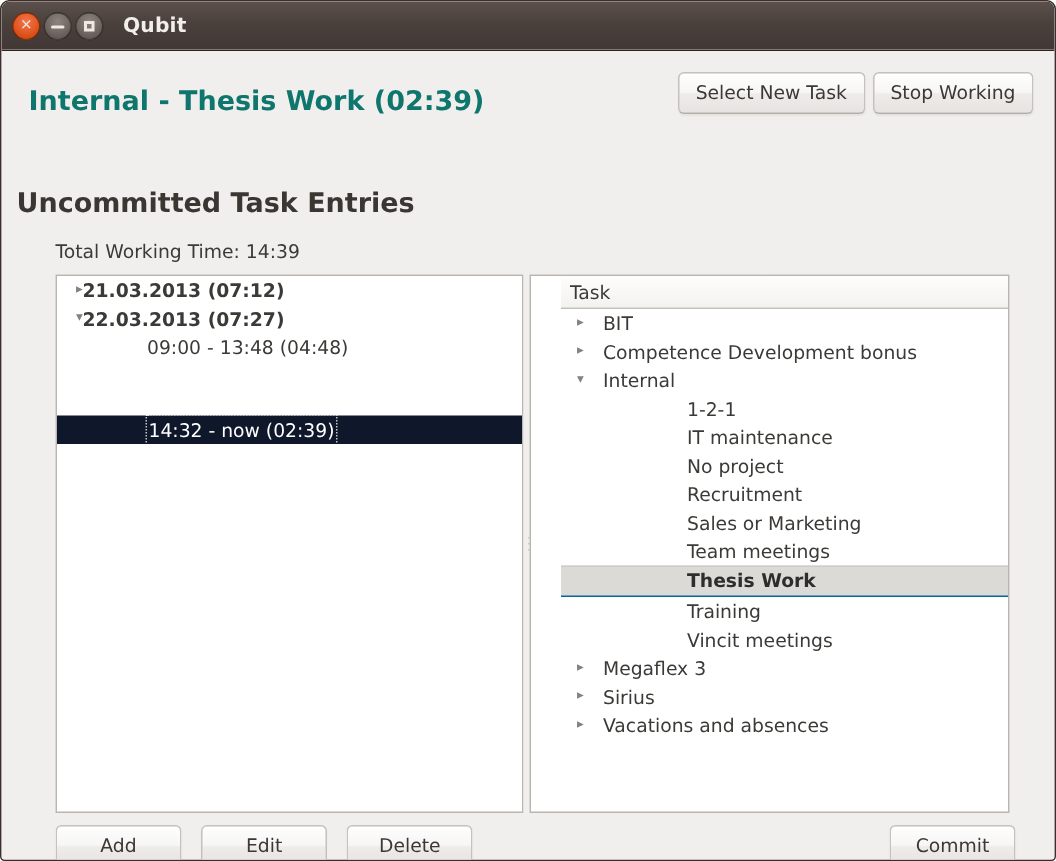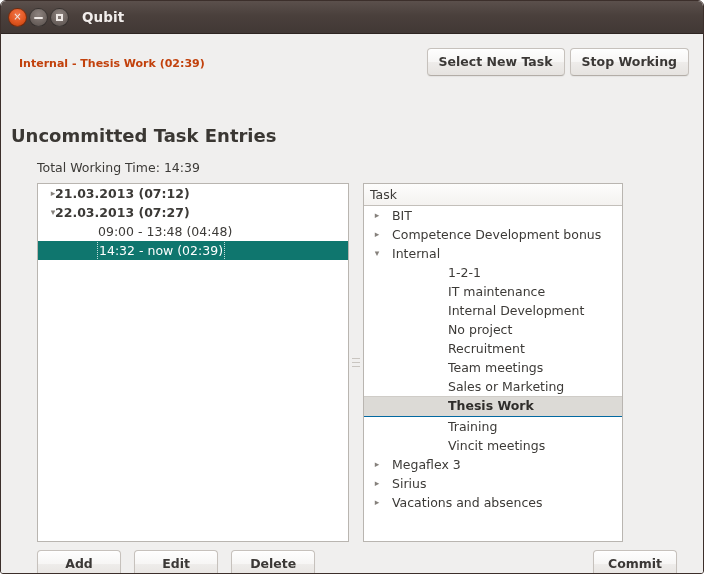--- a/index.html
+++ b/index.html
@@ -98,23 +98,23 @@
   .status-row {
     position: absolute;
     left: 0; right: 0;
     top: 14px;
     height: 34px;
   }
   .current-task {
     position: absolute;
     left: 18px;
     top: 9px;
-    font-size: 11px;
+    font-size: 18px;
     font-weight: bold;
-    color: #c2410c;
+    color: #0f766e;
   }
   .topbuttons {
     position: absolute;
     right: 14px;
     top: 0;
   }
   .section-title {
     position: absolute;
     left: 10px;
     top: 91px;
@@ -139,42 +139,41 @@
     color: #3b3836;
     background: linear-gradient(to bottom, #fefefe 0%, #f7f6f5 48%, #eeecea 52%, #e6e3e0 100%);
     border: 1px solid #c6c1bc;
     border-bottom-color: #b3ada7;
     border-radius: 4px;
     padding: 5px 11px 6px;
     text-align: center;
     box-shadow: 0 1px 0 rgba(255,255,255,.85) inset, 0 1px 1px rgba(0,0,0,.05);
     cursor: default;
     line-height: 15px;
-    font-weight: bold;
   }
 
   
   .panes {
     position: absolute;
     left: 36px;
     top: 149px;
     width: 642px;
     height: 359px;
   }
   .pane {
     position: absolute;
     top: 0;
     height: 359px;
     box-sizing: border-box;
     background: #ffffff;
     border: 1px solid #b9b5b0;
     overflow: hidden;
   }
   .pane-left  { left: 0;   width: 312px; }
-  .pane-right { left: 326px; width: 260px; }
+  .pane-right { left: 316px; width: 320px; padding-left: 20px; }
 
   .splitter {
     position: absolute;
     left: 312px;
     top: 0;
     width: 14px;
     height: 359px;
     background: #f0efee;
   }
   .splitter .grip {
@@ -213,21 +212,22 @@
   }
   .row .lbl { display: inline-block; }
   .row.bold .lbl { font-weight: bold; }
 
   
   .l0 .arrow { left: 8px; }
   .l0 .lbl   { margin-left: 9px; }
   .l1 .lbl   { margin-left: 52px; }
 
   .row.sel-orange {
-    background: #0f766e;
+    background: #0f172a;
+    margin-top: 36px;
   }
   .row.sel-orange .lbl {
     color: #ffffff;
     outline: 1px dotted rgba(255,255,255,.75);
     outline-offset: 0px;
     padding: 0 1px;
   }
 
   
   .col-header {
@@ -318,25 +318,24 @@
       </div>
 
       <div class="pane pane-right">
         <div class="col-header">Task</div>
         <div class="tree" id="task-tree">
             <div class="row r-root"><span class="arrow">▸</span><span class="lbl">BIT</span></div>
             <div class="row r-root"><span class="arrow">▸</span><span class="lbl">Competence Development bonus</span></div>
             <div class="row r-root"><span class="arrow">▾</span><span class="lbl">Internal</span></div>
             <div class="row r-child"><span class="lbl">1-2-1</span></div>
             <div class="row r-child"><span class="lbl">IT maintenance</span></div>
-            <div class="row r-child"><span class="lbl">Internal Development</span></div>
             <div class="row r-child"><span class="lbl">No project</span></div>
             <div class="row r-child"><span class="lbl">Recruitment</span></div>
+            <div class="row r-child"><span class="lbl">Sales or Marketing</span></div>
             <div class="row r-child"><span class="lbl">Team meetings</span></div>
-            <div class="row r-child"><span class="lbl">Sales or Marketing</span></div>
             <div class="row r-child sel-gray"><span class="lbl">Thesis Work</span></div>
             <div class="row r-child"><span class="lbl">Training</span></div>
             <div class="row r-child"><span class="lbl">Vincit meetings</span></div>
             <div class="row r-root"><span class="arrow">▸</span><span class="lbl">Megaflex 3</span></div>
             <div class="row r-root"><span class="arrow">▸</span><span class="lbl">Sirius</span></div>
             <div class="row r-root"><span class="arrow">▸</span><span class="lbl">Vacations and absences</span></div>
           </div>
       </div>
 
     </div>

